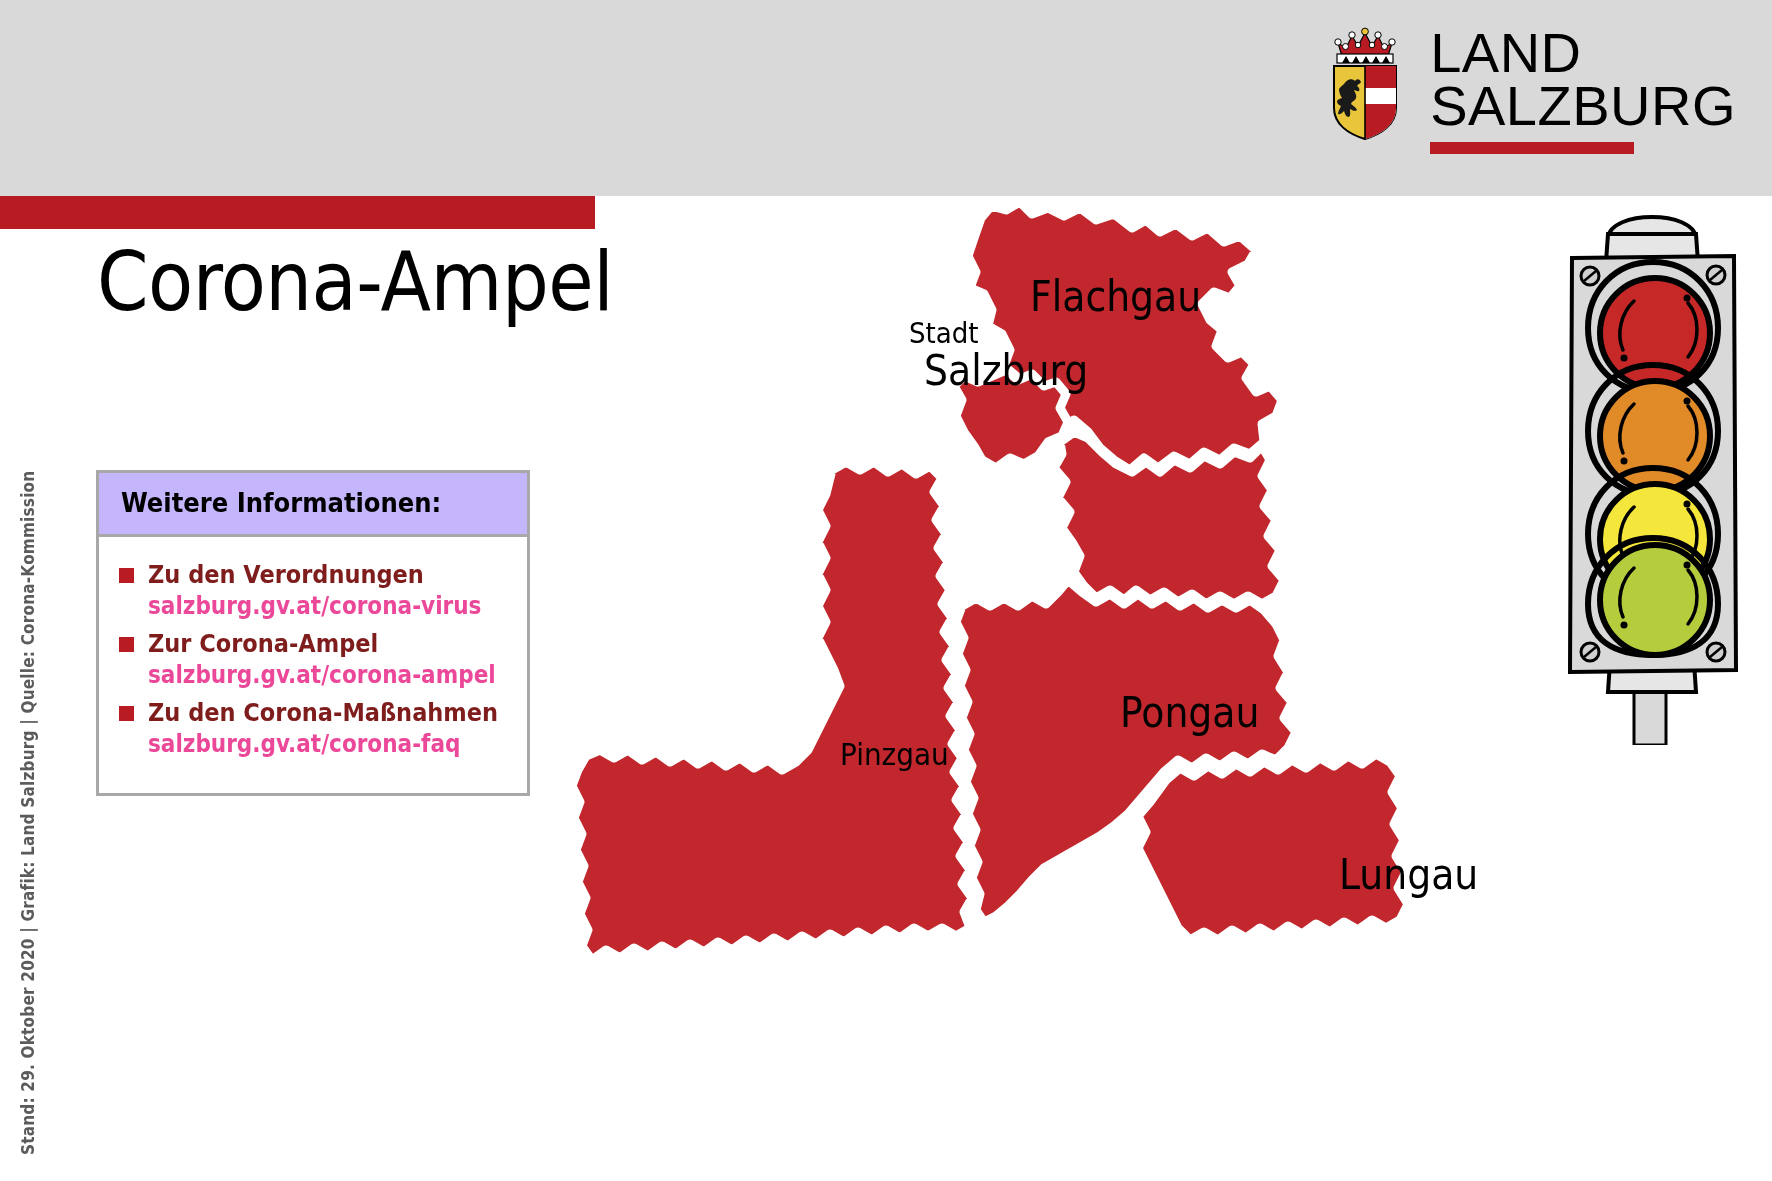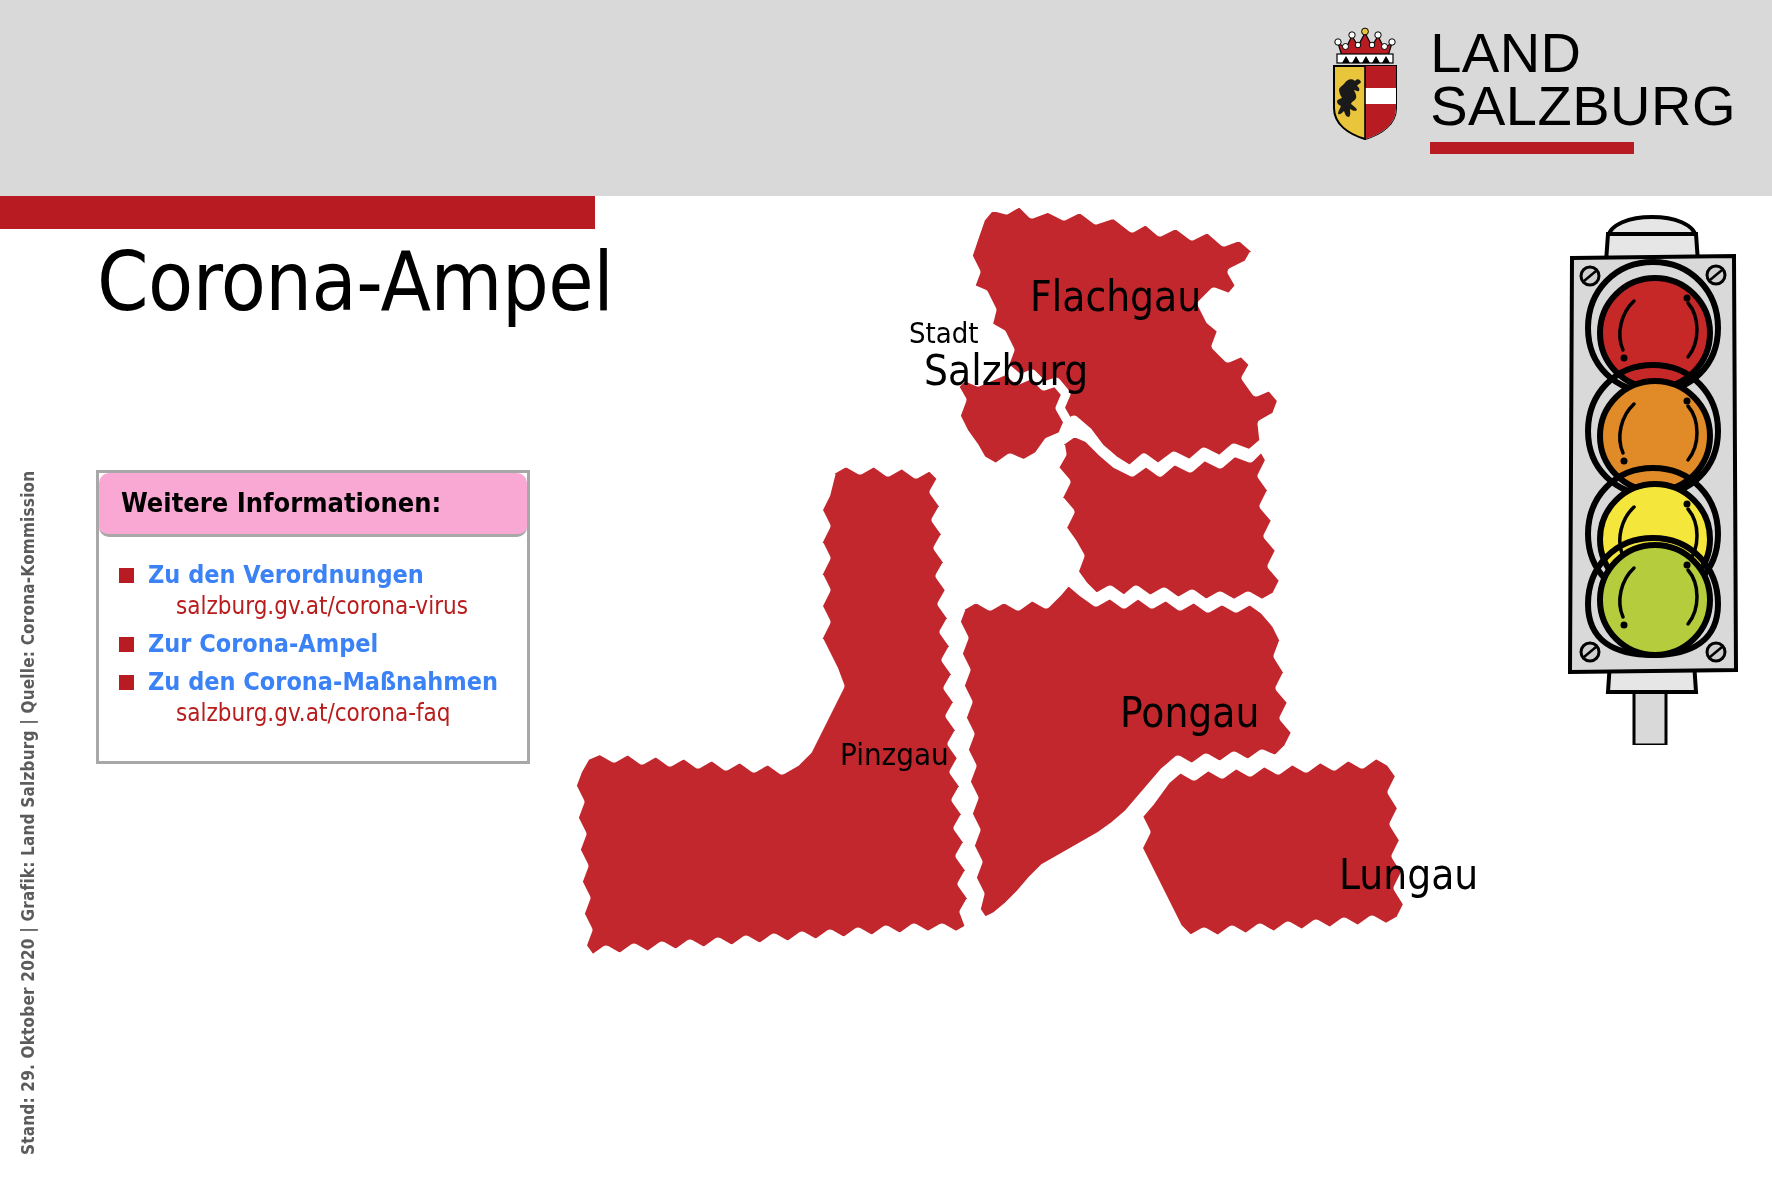--- a/index.html
+++ b/index.html
@@ -110,28 +110,27 @@
   .infobox {
     position: absolute;
     left: 96px;
     top: 470px;
     width: 434px;
     border: 3px solid #a8a8a8;
     background: #ffffff;
     box-sizing: border-box;
   }
   .infobox-head {
-    background: #f9a8d4;
+    background: #c4b5fd;
     border-bottom: 3px solid #a8a8a8;
     padding: 14px 0 16px 22px;
     font-family: "DejaVu Sans Condensed", "DejaVu Sans", sans-serif;
     font-size: 27px;
     font-weight: 700;
     color: #000;
-    border-radius: 10px;
   }
   .infobox-body {
     padding: 22px 18px 26px 20px;
   }
   .info-item {
     display: flex;
     align-items: flex-start;
     margin-bottom: 6px;
   }
   .bullet {
@@ -140,32 +139,31 @@
     background: #b81b22;
     flex: none;
     margin-top: 9px;
     margin-right: 14px;
   }
   .info-text { display: block; }
   .info-title {
     font-family: "DejaVu Sans Condensed", "DejaVu Sans", sans-serif;
     font-size: 25px;
     font-weight: 700;
-    color: #3b82f6;
+    color: #7f1d1d;
     line-height: 1.28;
     display: block;
   }
   .info-url {
     font-family: "DejaVu Sans Condensed", "DejaVu Sans", sans-serif;
     font-size: 24px;
-    font-weight: 400;
-    color: #b91c1c;
+    font-weight: 700;
+    color: #ec4899;
     line-height: 1.3;
     display: block;
-    margin-left: 28px;
   }
 
   
   .map-wrap {
     position: absolute;
     left: 540px;
     top: 180px;
     width: 900px;
     height: 860px;
   }
@@ -260,20 +258,21 @@
         <span class="info-text">
           <span class="info-title">Zu den Verordnungen</span>
           <span class="info-url">salzburg.gv.at/corona-virus</span>
         </span>
       </div>
 
       <div class="info-item">
         <span class="bullet"></span>
         <span class="info-text">
           <span class="info-title">Zur Corona-Ampel</span>
+          <span class="info-url">salzburg.gv.at/corona-ampel</span>
         </span>
       </div>
 
       <div class="info-item">
         <span class="bullet"></span>
         <span class="info-text">
           <span class="info-title">Zu den Corona-Maßnahmen</span>
           <span class="info-url">salzburg.gv.at/corona-faq</span>
         </span>
       </div>

